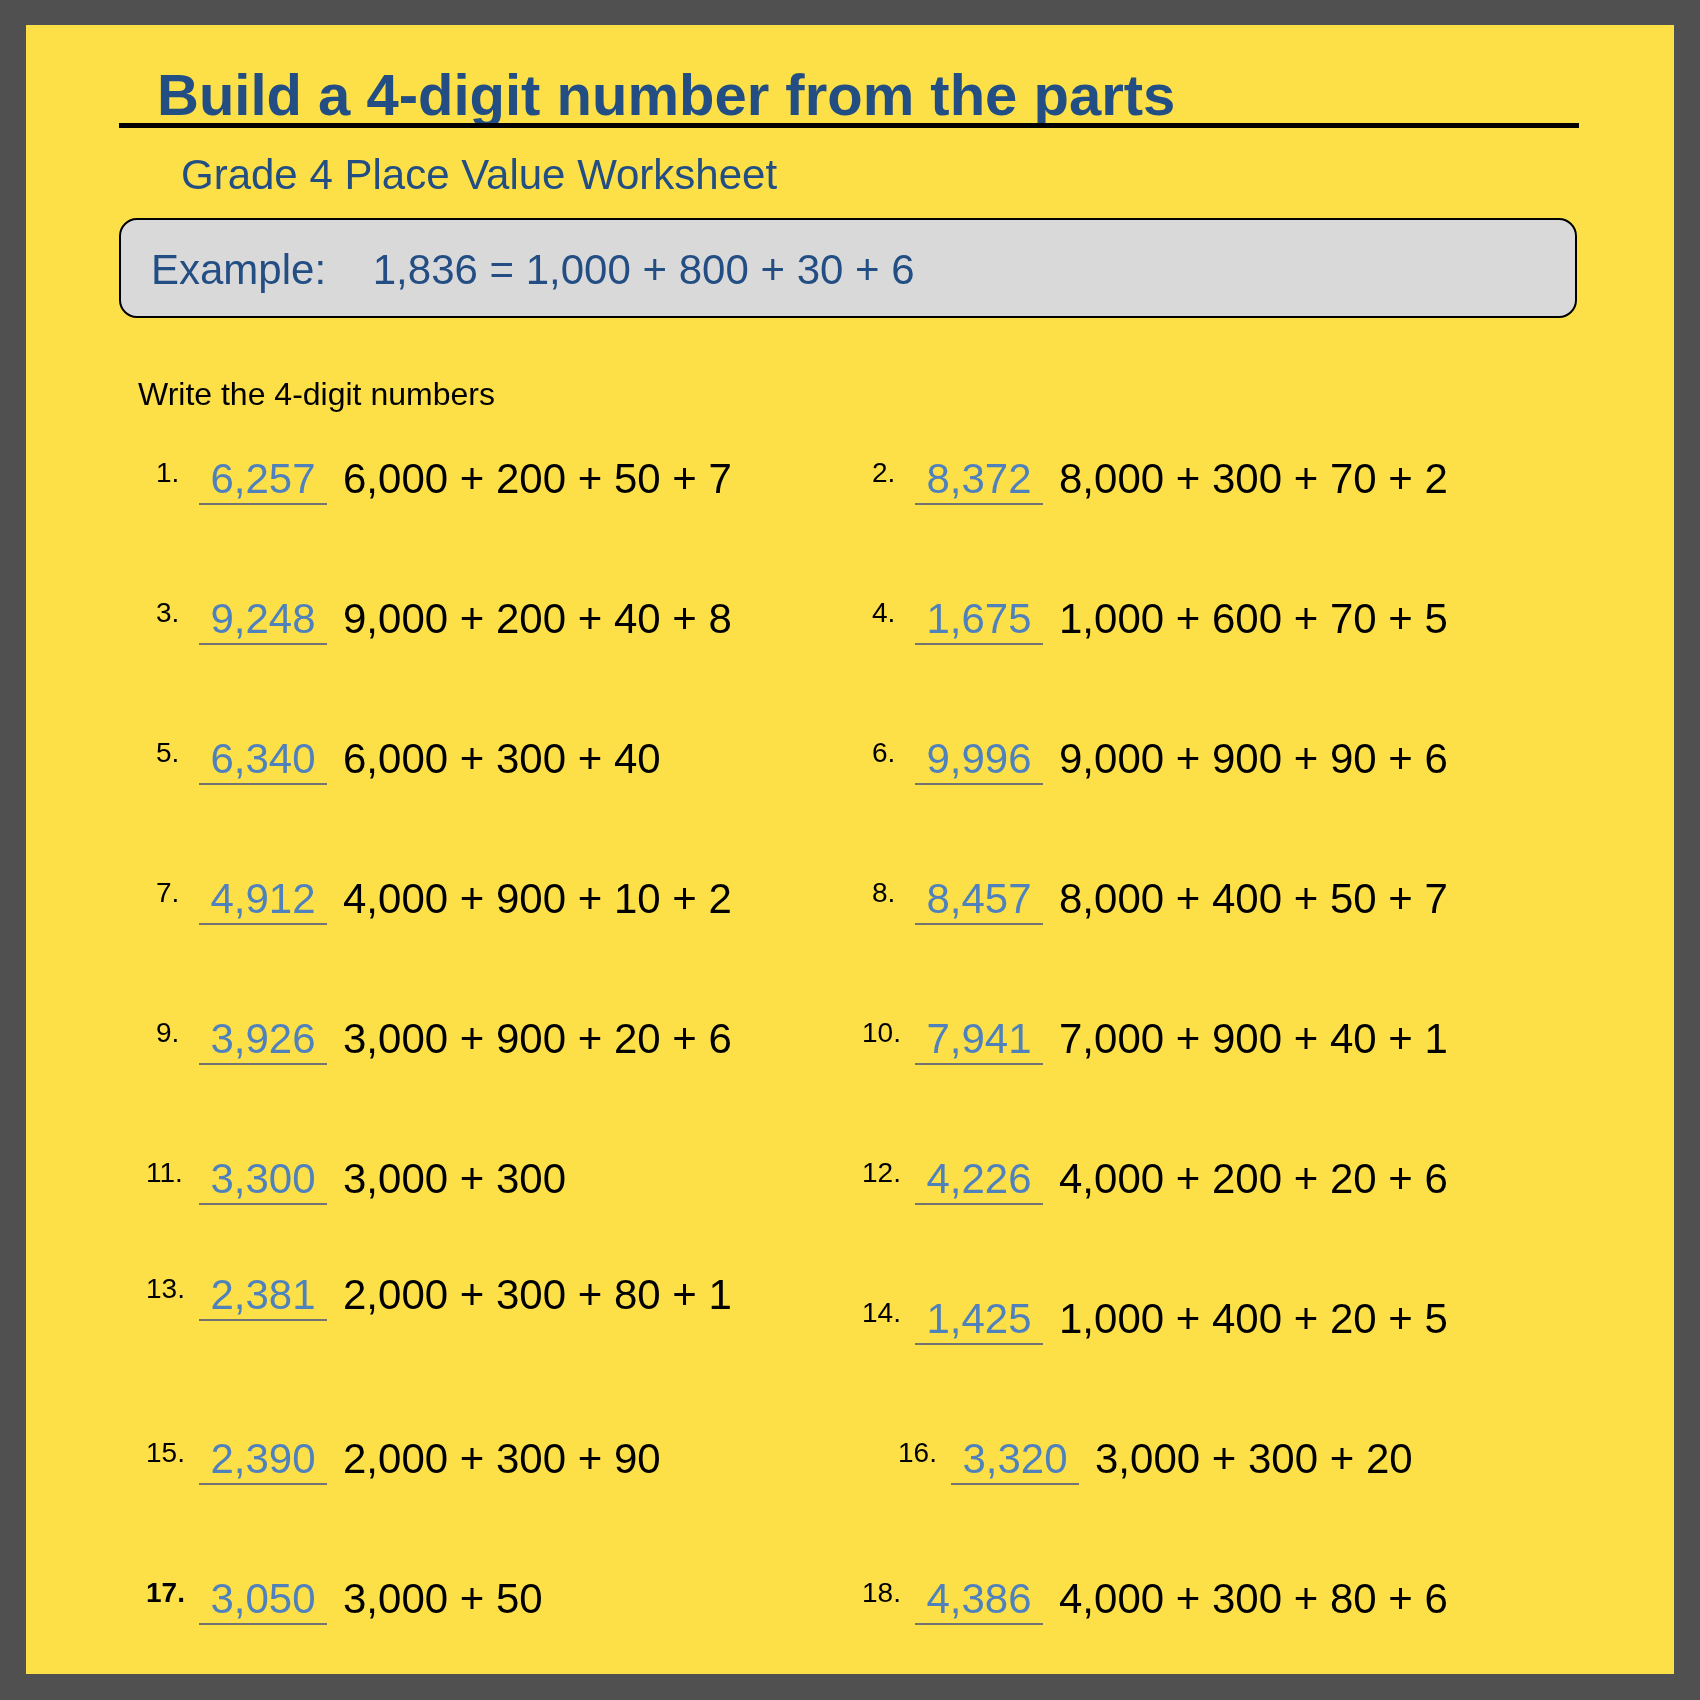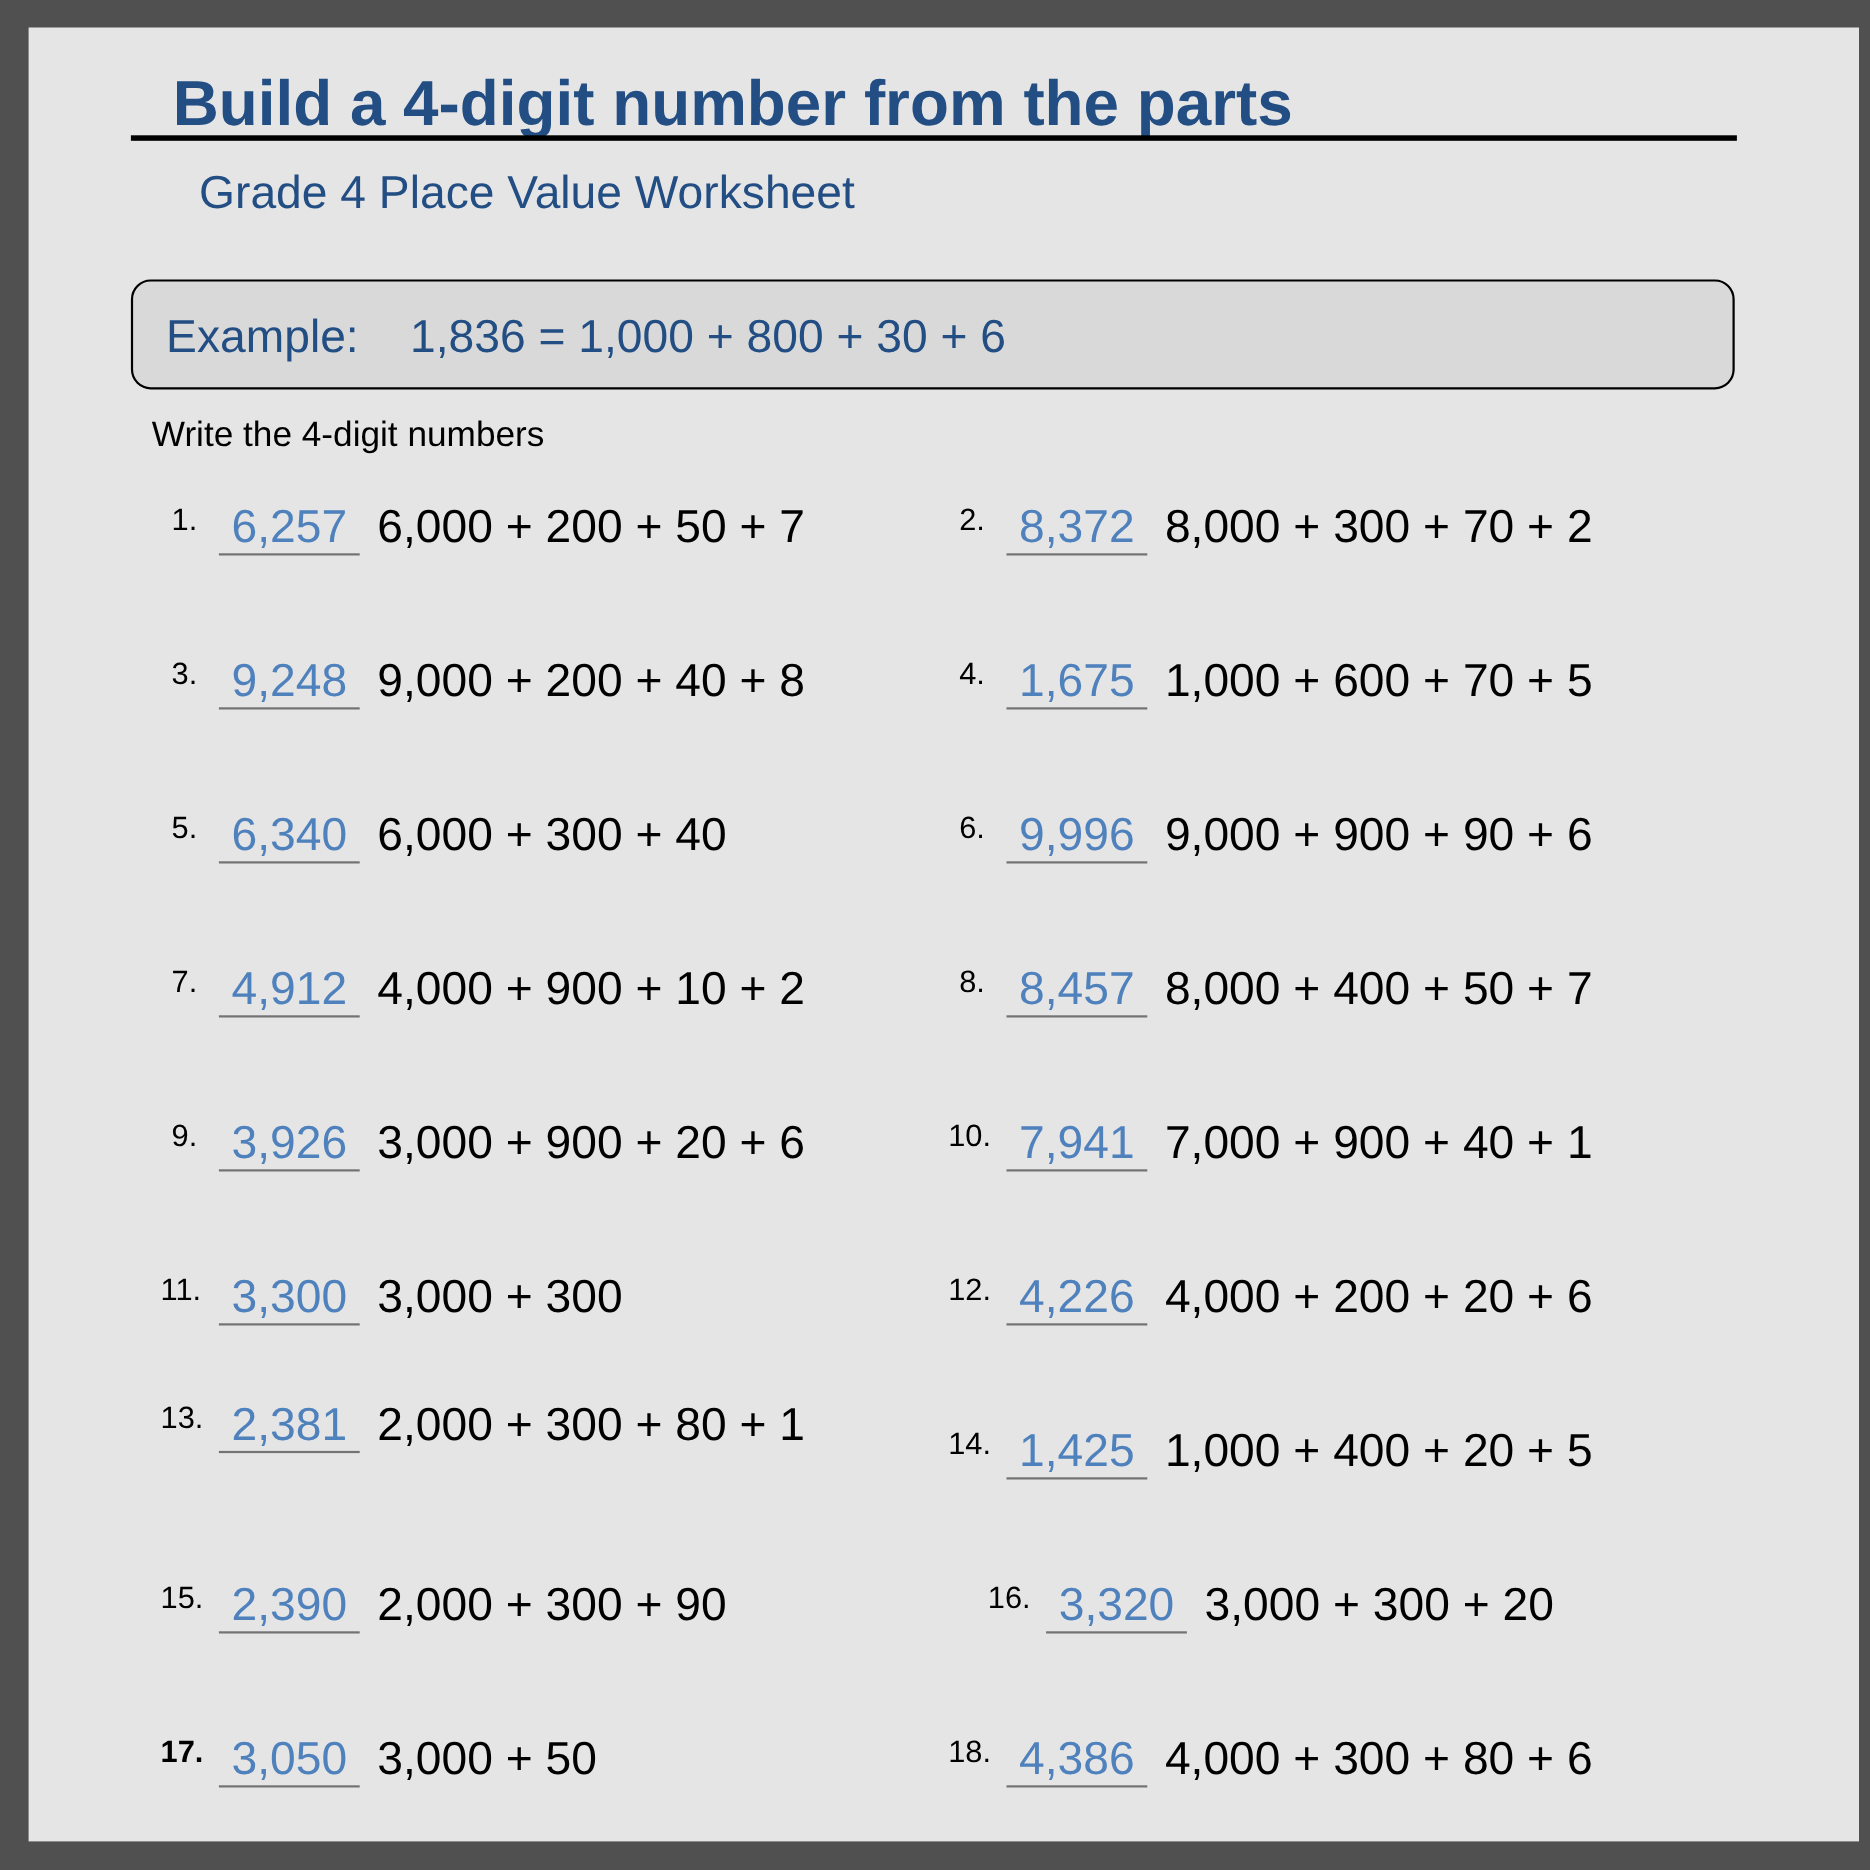--- a/index.html
+++ b/index.html
@@ -1,23 +1,23 @@
 <!DOCTYPE html>
 <html><head>
 <meta charset="utf-8">
 <style>
   html, body { margin:0; padding:0; }
   body { width:1700px; height:1700px; background:#505050; position:relative; overflow:hidden;
          font-family:"Liberation Sans", sans-serif; }
-  .page { position:absolute; left:26px; top:25px; width:1648px; height:1649px; background:#e5e5e5;padding-left:16px; }
+  .page { position:absolute; left:26px; top:25px; width:1648px; height:1649px; background:#fde047; }
   .title { position:absolute; left:131px; top:36px; font-size:58px; font-weight:bold; color:#234e84; white-space:nowrap; letter-spacing:0; }
   .rule { position:absolute; left:93px; top:98px; width:1460px; height:5px; background:#000; }
   .subtitle { position:absolute; left:121px; top:126px; font-size:42px; color:#234e84; white-space:nowrap;margin-left:34px; }
   .example-box { position:absolute; left:93px; top:193px; width:1458px; height:100px; background:#d9d9d9;
-                 border:2px solid #000; border-radius:18px; box-sizing:border-box;margin-top:36px; }
+                 border:2px solid #000; border-radius:18px; box-sizing:border-box; }
   .example-text { position:absolute; left:30px; top:26px; font-size:42px; color:#234e84; white-space:pre; }
   .instructions { position:absolute; left:112px; top:351px; font-size:32px; color:#000; white-space:nowrap; }
   .problem { position:absolute; height:60px; width:700px; }
   .pnum { position:absolute; left:0; top:0; font-size:28px; color:#000; }
   .blank { position:absolute; top:0; width:128px; height:46px; border-bottom:2px solid #737373; }
   .answer { position:absolute; left:0; right:0; top:-2px; text-align:center; font-size:42px; color:#4f81bd; }
   .expr { position:absolute; top:-2px; font-size:42px; color:#000; white-space:nowrap; }
 </style>
 </head>
 <body>

